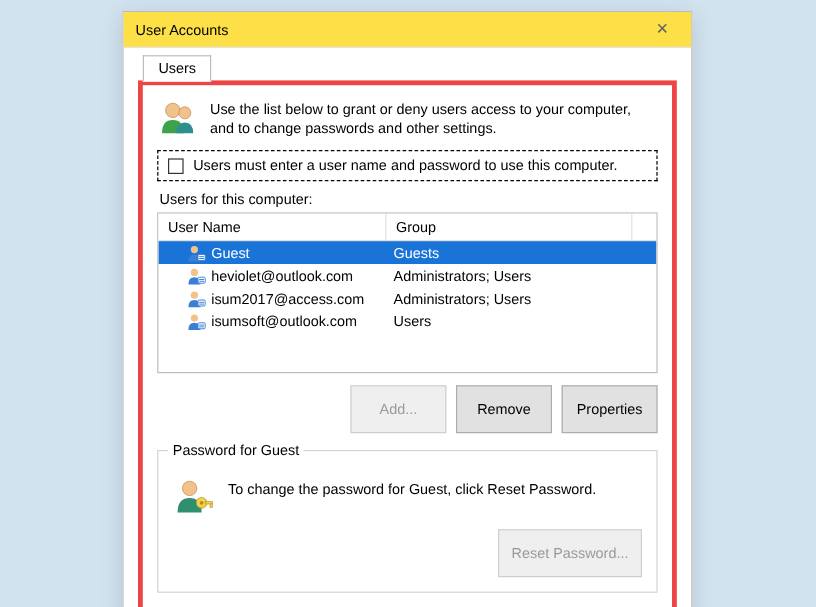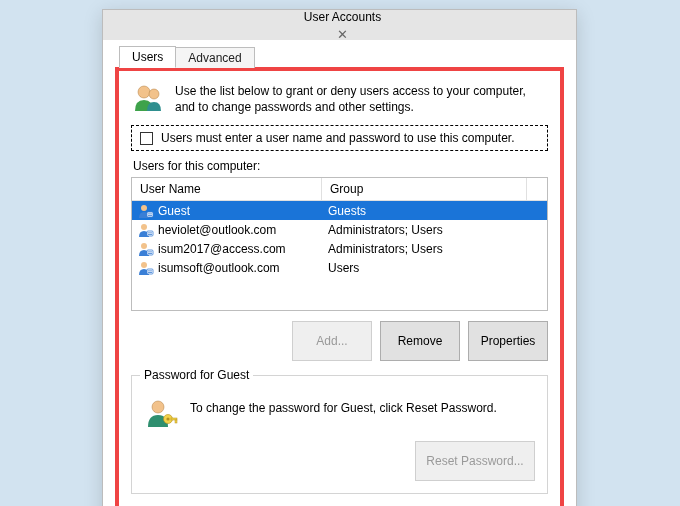--- a/index.html
+++ b/index.html
@@ -22,23 +22,22 @@
     background: #fff;
     border: 1px solid #bcbcbc;
     box-shadow: 0 4px 18px rgba(0,0,0,0.15);
   }
   .titlebar {
     display: flex;
     align-items: center;
     justify-content: space-between;
     height: 30px;
     padding: 0 4px 0 10px;
-    background: #e5e5e5;
+    background: #fde047;
     border-bottom: 1px solid #e5e5e5;
-    flex-direction: column;
   }
   .titlebar .title {
     font-size: 12px;
     color: #000;
   }
   .close-btn {
     width: 40px;
     height: 24px;
     text-align: center;
     line-height: 22px;
@@ -135,21 +134,21 @@
   .col-sp { width: 20px; }
   .list-rows { }
   .row {
     display: flex;
     align-items: center;
     font-size: 12px;
     height: 19px;
   }
   .row .c1 {
     width: 190px;
-    padding: 0 6px;
+    padding: 0 24px;
     display: flex;
     align-items: center;
     gap: 4px;
     overflow: hidden;
     white-space: nowrap;
   }
   .row .c2 { flex: 1; padding: 0 6px; }
   .row.selected { background: #1a74d8; color: #fff; }
   .usr-ico {
     width: 16px; height: 16px; flex: none;
@@ -222,21 +221,20 @@
   <div class="titlebar">
     <span class="title">User Accounts</span>
     <div class="close-btn">
       <span>✕</span>
     </div>
   </div>
 
   <div class="client">
     <div class="tabstrip">
       <div class="tab active"><span>Users</span></div>
-      <div class="tab inactive"><span>Advanced</span></div>
     </div>
 
     <div class="tabbody">
 
       <div class="intro">
         <div class="people-icon">
           <svg viewBox="0 0 34 34">
             <circle cx="13" cy="11" r="6" fill="#f2c28b" stroke="#b07c3f" stroke-width="0.5"></circle>
             <path d="M4 30 Q4 19 13 19 Q22 19 22 30 Z" fill="#3ea24a"></path>
             <circle cx="23" cy="13" r="5" fill="#f2c28b" stroke="#b07c3f" stroke-width="0.5"></circle>

